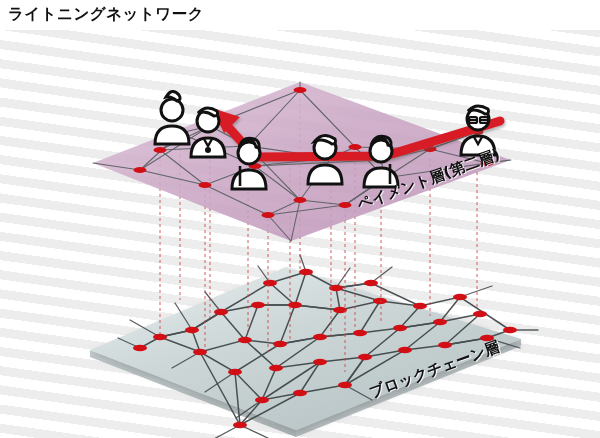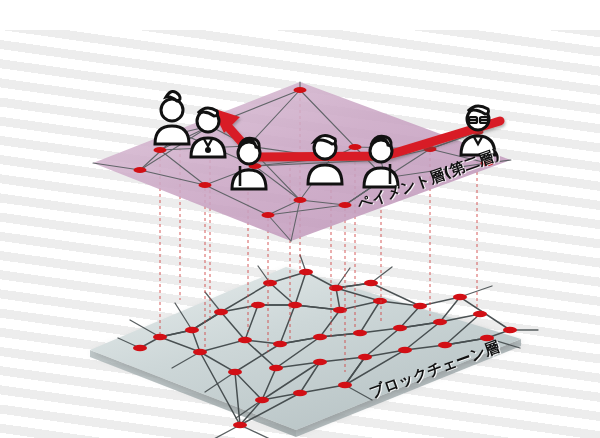--- a/index.html
+++ b/index.html
@@ -266,16 +266,17 @@
         <path d="M470,120 l6,0 M481,120 l6,0" stroke="#111" stroke-width="2.6" fill="none"></path>
         <rect x="469" y="117" width="8" height="6" rx="1.5" fill="none" stroke="#111" stroke-width="2.2"></rect>
         <rect x="480" y="117" width="8" height="6" rx="1.5" fill="none" stroke="#111" stroke-width="2.2"></rect>
         <path d="M461,155 q0,-19 17,-19 q17,0 17,19 z" fill="#fff" stroke="#111" stroke-width="3"></path>
         <path d="M474,137 l4,7 l4,-7" fill="none" stroke="#111" stroke-width="2.4"></path>
       </g>
     </g>
   </svg>
 
   <div id="titlebar"></div>
+  <div id="title">ライトニングネットワーク</div>
 
   <div class="lbl" id="lbl-payment">ペイメント層(第二層)</div>
   <div class="lbl" id="lbl-chain">ブロックチェーン層</div>
 </div>
 
 </body></html>

